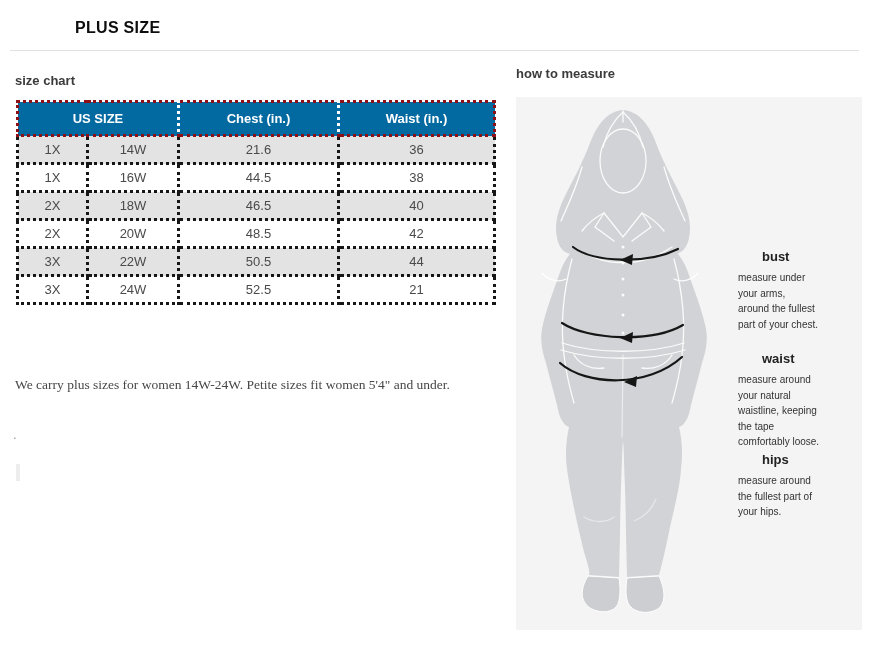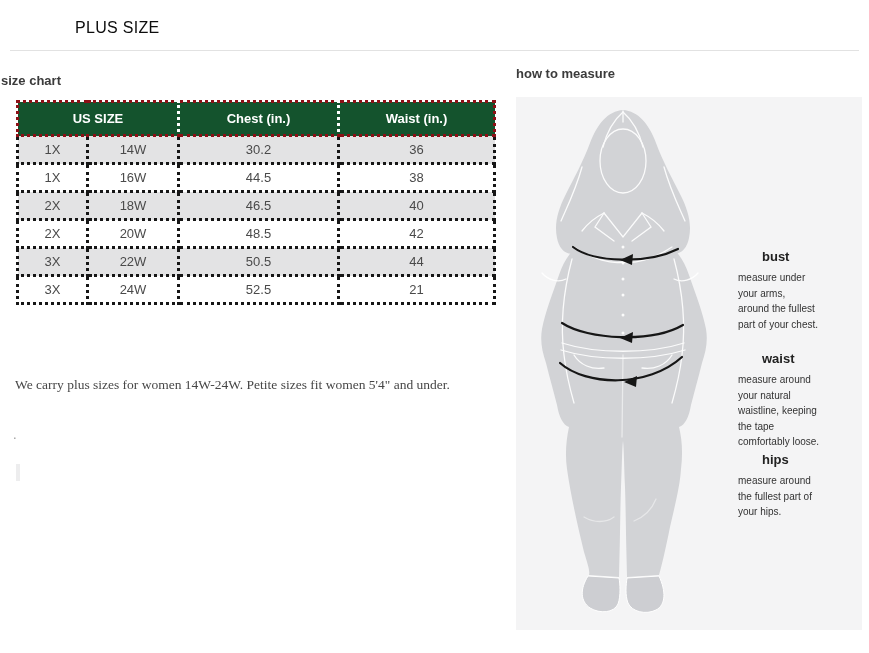--- a/index.html
+++ b/index.html
@@ -1,28 +1,28 @@
 <!DOCTYPE html>
 <html><head>
 <meta charset="utf-8">
 <style>
   html,body{margin:0;padding:0;background:#fff;}
   .page{position:relative;width:869px;height:653px;background:#fff;overflow:hidden;
         font-family:"Liberation Sans",sans-serif;}
-  .page-title{position:absolute;left:75px;top:19px;font-size:16px;font-weight:normal;
+  .page-title{position:absolute;left:75px;top:19px;font-size:16px;font-weight:bold;
         color:#0d0d0d;letter-spacing:.3px;}
   .top-divider{position:absolute;left:10px;top:50px;width:849px;height:1px;background:#e2e2e2;}
   .section-heading{position:absolute;font-size:13px;font-weight:bold;color:#3b3b3b;}
-  .h-size-chart{left:1px;top:73px;text-align:right;}
+  .h-size-chart{left:15px;top:73px;text-align:right;}
   .h-how{left:516px;top:66px;}
 
   
   .size-table{position:absolute;left:16px;top:100px;border-collapse:collapse;table-layout:fixed;
         font-size:13px;color:#4a4a4a;text-align:center;}
-  .size-table th{background:#14532d;color:#fff;font-weight:bold;font-size:13px;height:31px;
+  .size-table th{background:#0369a1;color:#fff;font-weight:bold;font-size:13px;height:31px;
         border:3px dotted #8d1016;border-right-color:#fff;padding:0;}
   .size-table th.last{border-right-color:#8d1016;}
   .size-table td{border:3px dotted #161616;height:25px;padding:0;background:#fff;}
   .size-table tr.alt td{background:#e3e3e4;}
 
   .note{position:absolute;left:15px;top:377px;font-size:13.5px;color:#474747;font-family:Liberation Serif, serif;}
   .stray-dot{position:absolute;left:13px;top:427px;font-size:13px;color:#9a9a9a;}
   .stray-bar{position:absolute;left:16px;top:464px;width:4px;height:17px;background:#ededee;}
 
   
@@ -54,21 +54,21 @@
       <tr>
         <th colspan="2">US SIZE</th>
         <th>Chest (in.)</th>
         <th class="last">Waist (in.)</th>
       </tr>
     </thead>
     <tbody>
       <tr class="alt">
         <td>1X</td>
         <td>14W</td>
-        <td>30.2</td>
+        <td>21.6</td>
         <td>36</td>
       </tr>
       <tr>
         <td>1X</td>
         <td>16W</td>
         <td>44.5</td>
         <td>38</td>
       </tr>
       <tr class="alt">
         <td>2X</td>

